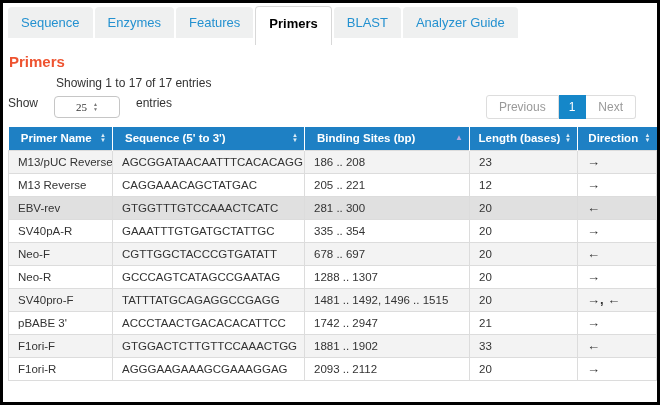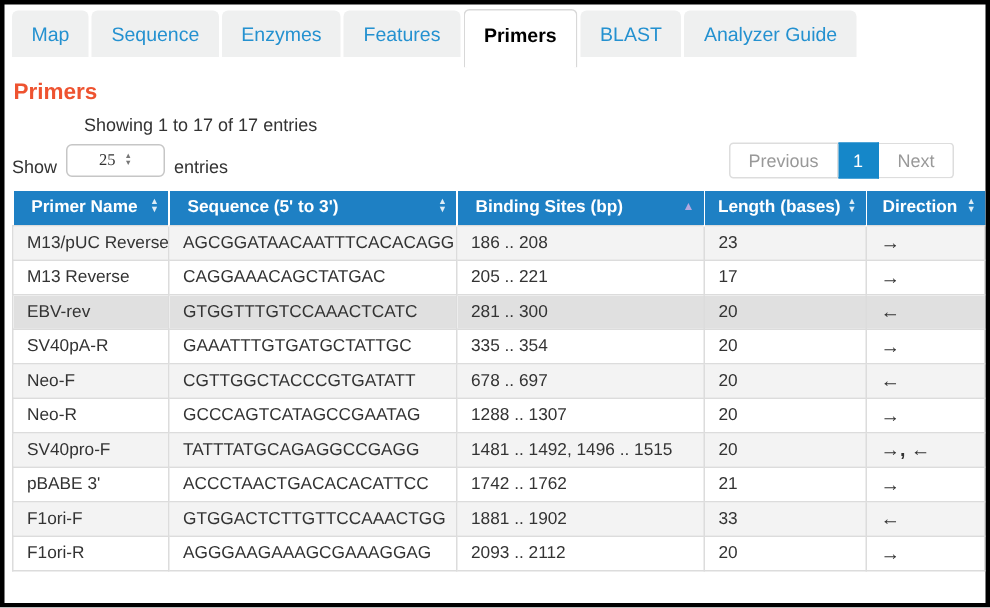--- a/index.html
+++ b/index.html
@@ -9,21 +9,21 @@
   .tab{background:#eff0f0;color:#2491d0;font-size:13px;line-height:13px;padding:9px 13px;border-radius:4px 4px 0 0;margin-right:2px;cursor:pointer;white-space:nowrap;}
   .tab.active{background:#fff;color:#000;font-weight:700;border:1px solid #d8d8d8;border-bottom:none;margin-top:-1px;padding:10px 13px 15px;position:relative;z-index:2;}
   
   .content{padding:0 5px;}
   .heading{color:#ee5330;font-size:15px;font-weight:700;margin:12px 0 6px 1px;}
   .row-a{display:flex;justify-content:space-between;align-items:center;margin-left:48px;}
   .info{font-size:12px;color:#333;}
   .search-wrap{display:flex;align-items:center;gap:7px;font-size:12px;color:#333;padding-right:2px;}
   .search-wrap input{width:132px;height:20px;border:1px solid #c9c9c9;border-radius:3px;outline:none;font-size:12px;padding:0 4px;box-sizing:border-box;}
   .row-b{display:flex;justify-content:space-between;align-items:center;margin-top:5px;}
-  .length-wrap{font-size:12px;color:#333;display:flex;align-items:flex-end;gap:6px;}
+  .length-wrap{font-size:12px;color:#333;display:flex;align-items:flex-start;gap:16px;}
   .length-select{display:inline-flex;align-items:center;gap:6px;border:1px solid #c6c6c6;border-radius:4px;padding:4px 21px;font-size:11px;color:#333;background:#fff;cursor:pointer;font-family:Liberation Serif, serif;}
   .stepper{display:flex;flex-direction:column;}
   .stepper i{font-style:normal;font-size:5px;line-height:5px;color:#777;}
   .pagination{display:inline-flex;font-size:12px;margin-right:16px;}
   .page-btn{border:1px solid #ddd;background:#fff;color:#999;padding:5px 12px;line-height:12px;cursor:pointer;}
   .page-btn.prev{border-radius:3px 0 0 3px;}
   .page-btn.current{background:#1587c9;border-color:#1587c9;color:#fff;border-left:none;padding:5px 10px;}
   .page-btn.next{border-radius:0 3px 3px 0;border-left:none;}
   
   table{border-collapse:collapse;table-layout:fixed;width:648px;margin-top:8px;}
@@ -39,21 +39,20 @@
   tbody tr:nth-child(even){background:#fff;}
   tbody tr.highlighted{background:#e0e0e0;}
   td.dir{font-weight:700;font-size:13px;}
 </style>
 </head>
 <body>
 
 <div class="frame">
 
   <div class="tabs" id="tab-bar">
-      <div class="tab">Map</div>
       <div class="tab">Sequence</div>
       <div class="tab">Enzymes</div>
       <div class="tab">Features</div>
       <div class="tab active">Primers</div>
       <div class="tab">BLAST</div>
       <div class="tab">Analyzer Guide</div>
     </div>
 
   <div class="content">
     <div class="heading">Primers</div>
@@ -115,21 +114,21 @@
             <td>M13/pUC Reverse</td>
             <td>AGCGGATAACAATTTCACACAGG</td>
             <td>186 .. 208</td>
             <td>23</td>
             <td class="dir">→</td>
           </tr>
           <tr>
             <td>M13 Reverse</td>
             <td>CAGGAAACAGCTATGAC</td>
             <td>205 .. 221</td>
-            <td>17</td>
+            <td>12</td>
             <td class="dir">→</td>
           </tr>
           <tr class="highlighted">
             <td>EBV-rev</td>
             <td>GTGGTTTGTCCAAACTCATC</td>
             <td>281 .. 300</td>
             <td>20</td>
             <td class="dir">←</td>
           </tr>
           <tr>
@@ -156,21 +155,21 @@
           <tr>
             <td>SV40pro-F</td>
             <td>TATTTATGCAGAGGCCGAGG</td>
             <td>1481 .. 1492, 1496 .. 1515</td>
             <td>20</td>
             <td class="dir">→, ←</td>
           </tr>
           <tr>
             <td>pBABE 3'</td>
             <td>ACCCTAACTGACACACATTCC</td>
-            <td>1742 .. 1762</td>
+            <td>1742 .. 2947</td>
             <td>21</td>
             <td class="dir">→</td>
           </tr>
           <tr>
             <td>F1ori-F</td>
             <td>GTGGACTCTTGTTCCAAACTGG</td>
             <td>1881 .. 1902</td>
             <td>33</td>
             <td class="dir">←</td>
           </tr>

